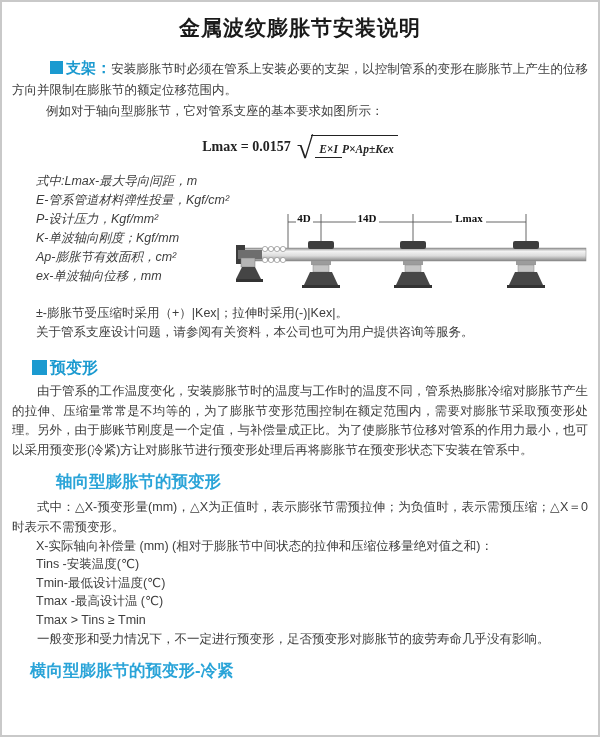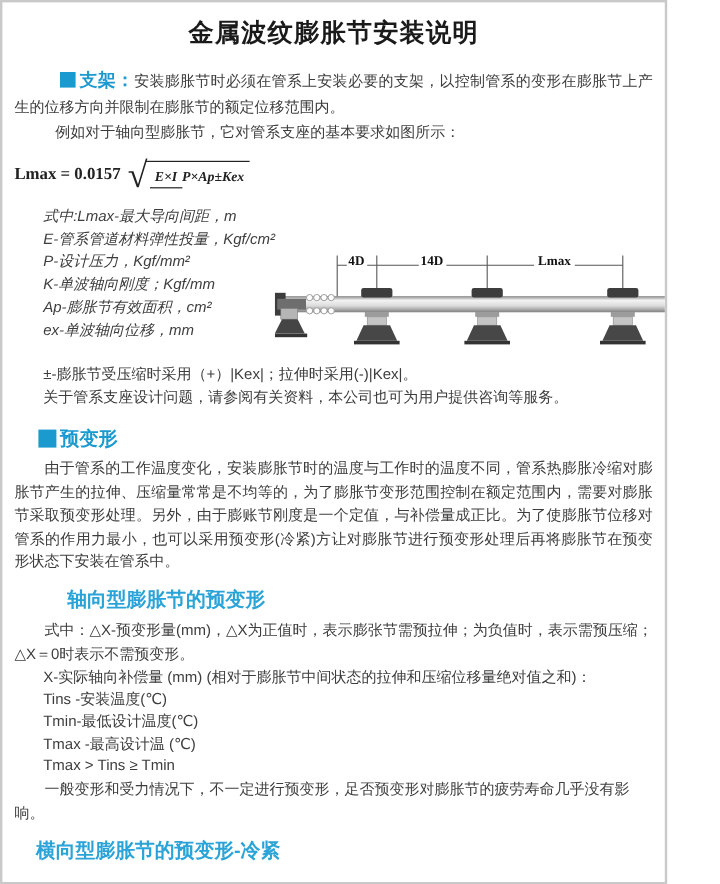--- a/index.html
+++ b/index.html
@@ -1,39 +1,39 @@
 <!DOCTYPE html>
 <html><head>
 <meta charset="utf-8">
 <style>
   * { margin:0; padding:0; box-sizing:border-box; }
   html,body { background:#fff; }
   .page {
-    width:556px; height:737px; overflow:hidden;
+    width:600px; height:737px; overflow:hidden;
     border:2px solid #c9c9c9; background:#fff;
     font-family:"Liberation Sans","DejaVu Sans",sans-serif;
     color:#3d3d3d; font-size:12.5px; line-height:1.6;
     padding:0 10px;
   }
   .title {
     text-align:center; font-size:21px; font-weight:700; color:#1a1a1a;
     margin-top:9px; letter-spacing:1px;
   }
   .sq {
     display:inline-block; width:13px; height:13px; background:#1b9ad0;
     margin-right:3px; vertical-align:-1px;
   }
   .sq.big { width:15px; height:15px; vertical-align:-2px; }
   .sect-label { color:#1b9ad0; font-weight:700; font-size:15px; }
   .para1 { margin-top:12px; text-align:justify; line-height:21px; }
   .para1 .lead { padding-left:38px; }
   .line-example { margin-top:0; text-indent:34px; line-height:21px; }
 
   .formula {
-    display:flex; align-items:center; justify-content:flex-start;
+    display:flex; align-items:center; justify-content:center;
     font-family:"Liberation Serif","DejaVu Serif",serif;
     font-weight:700; color:#222; font-size:14px;
     margin:8px 0 6px 0; min-height:36px;
   }
   .formula .frac {
     display:inline-flex; text-align:center;
     font-size:11.5px; line-height:1.2; font-style:italic; margin:0 2px;
   }
   .formula .frac .num { border-bottom:1px solid #222; padding:0 4px; }
   .formula .radical { font-size:30px; font-weight:400; line-height:1; margin:0 -2px 0 6px; }

